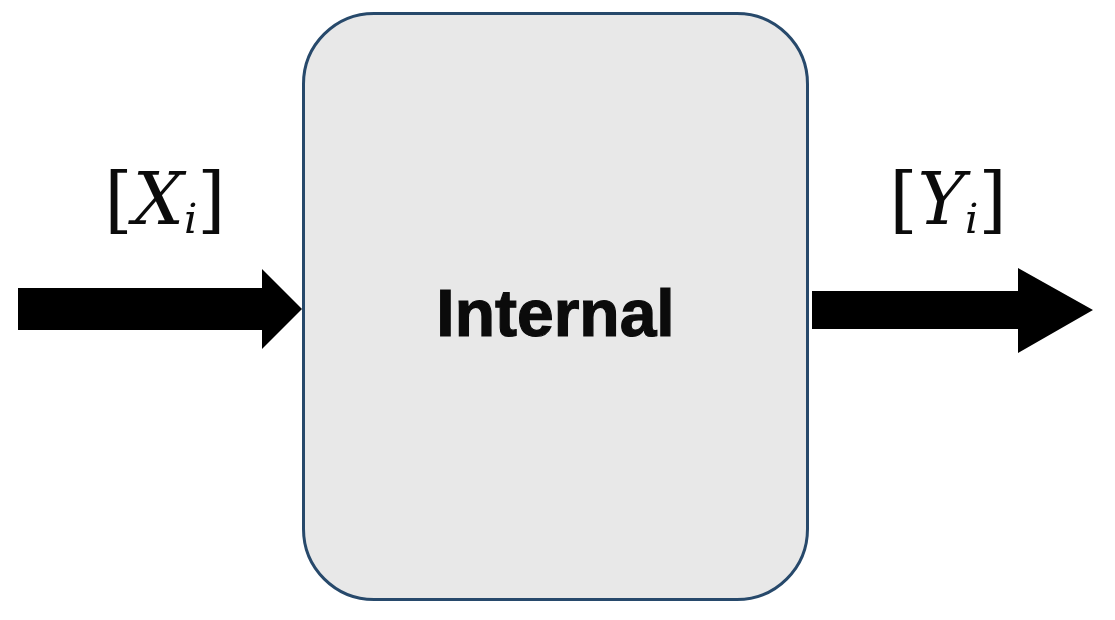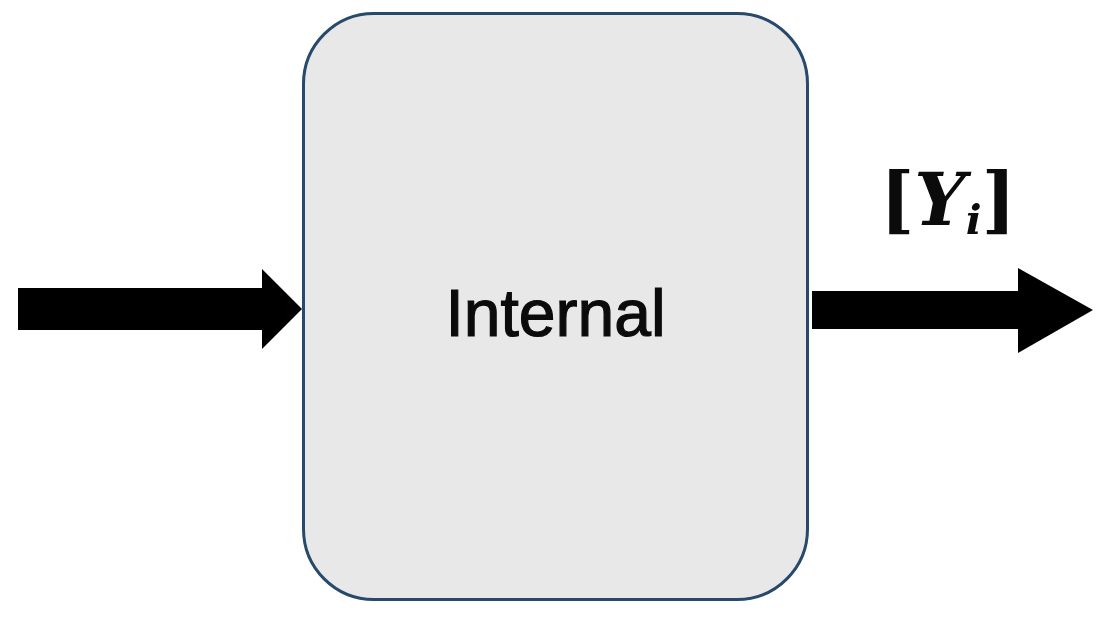--- a/index.html
+++ b/index.html
@@ -29,21 +29,21 @@
     border-radius: 72px;
     display: flex;
     align-items: center;
     justify-content: center;
   }
   .process-box-label {
     text-align: center;
     color: var(--text-color, #0b0b0b);
     font-size: 66px;
     line-height: 1.3;
-    font-weight: 400;
+    font-weight: 700;
     letter-spacing: 0px;
     padding-top: 14px;
     -webkit-text-stroke: 1.2px var(--text-color, #0b0b0b);
   }
 
   
   .arrow {
     position: absolute;
     display: block;
   }
@@ -77,27 +77,30 @@
   .io-label sub {
     font-style: italic;
     font-size: 0.58em;
     line-height: 0;
     vertical-align: -0.22em;
   }
   .io-label .bracket {
     font-style: normal;
   }
   .io-label-input  { left: 55px; }
-  .io-label-output { left: 838px; font-weight: bold; }
+  .io-label-output { left: 838px; }
 </style>
 </head>
 <body style="background: rgb(255, 255, 255);">
 
 <div class="canvas">
 
+  <div class="io-label io-label-input">
+    <span class="bracket">[</span><span class="sym">X</span><sub>i</sub><span class="bracket">]</span>
+  </div>
 
   <svg class="arrow arrow-input" width="284" height="82" viewBox="0 0 284 82" aria-hidden="true">
     <polygon points="0,20 244,20 244,1 284,41 244,81 244,62 0,62"></polygon>
   </svg>
 
   <div class="process-box">
     <div class="process-box-label">
       <div>Internal</div>
     </div>
   </div>

